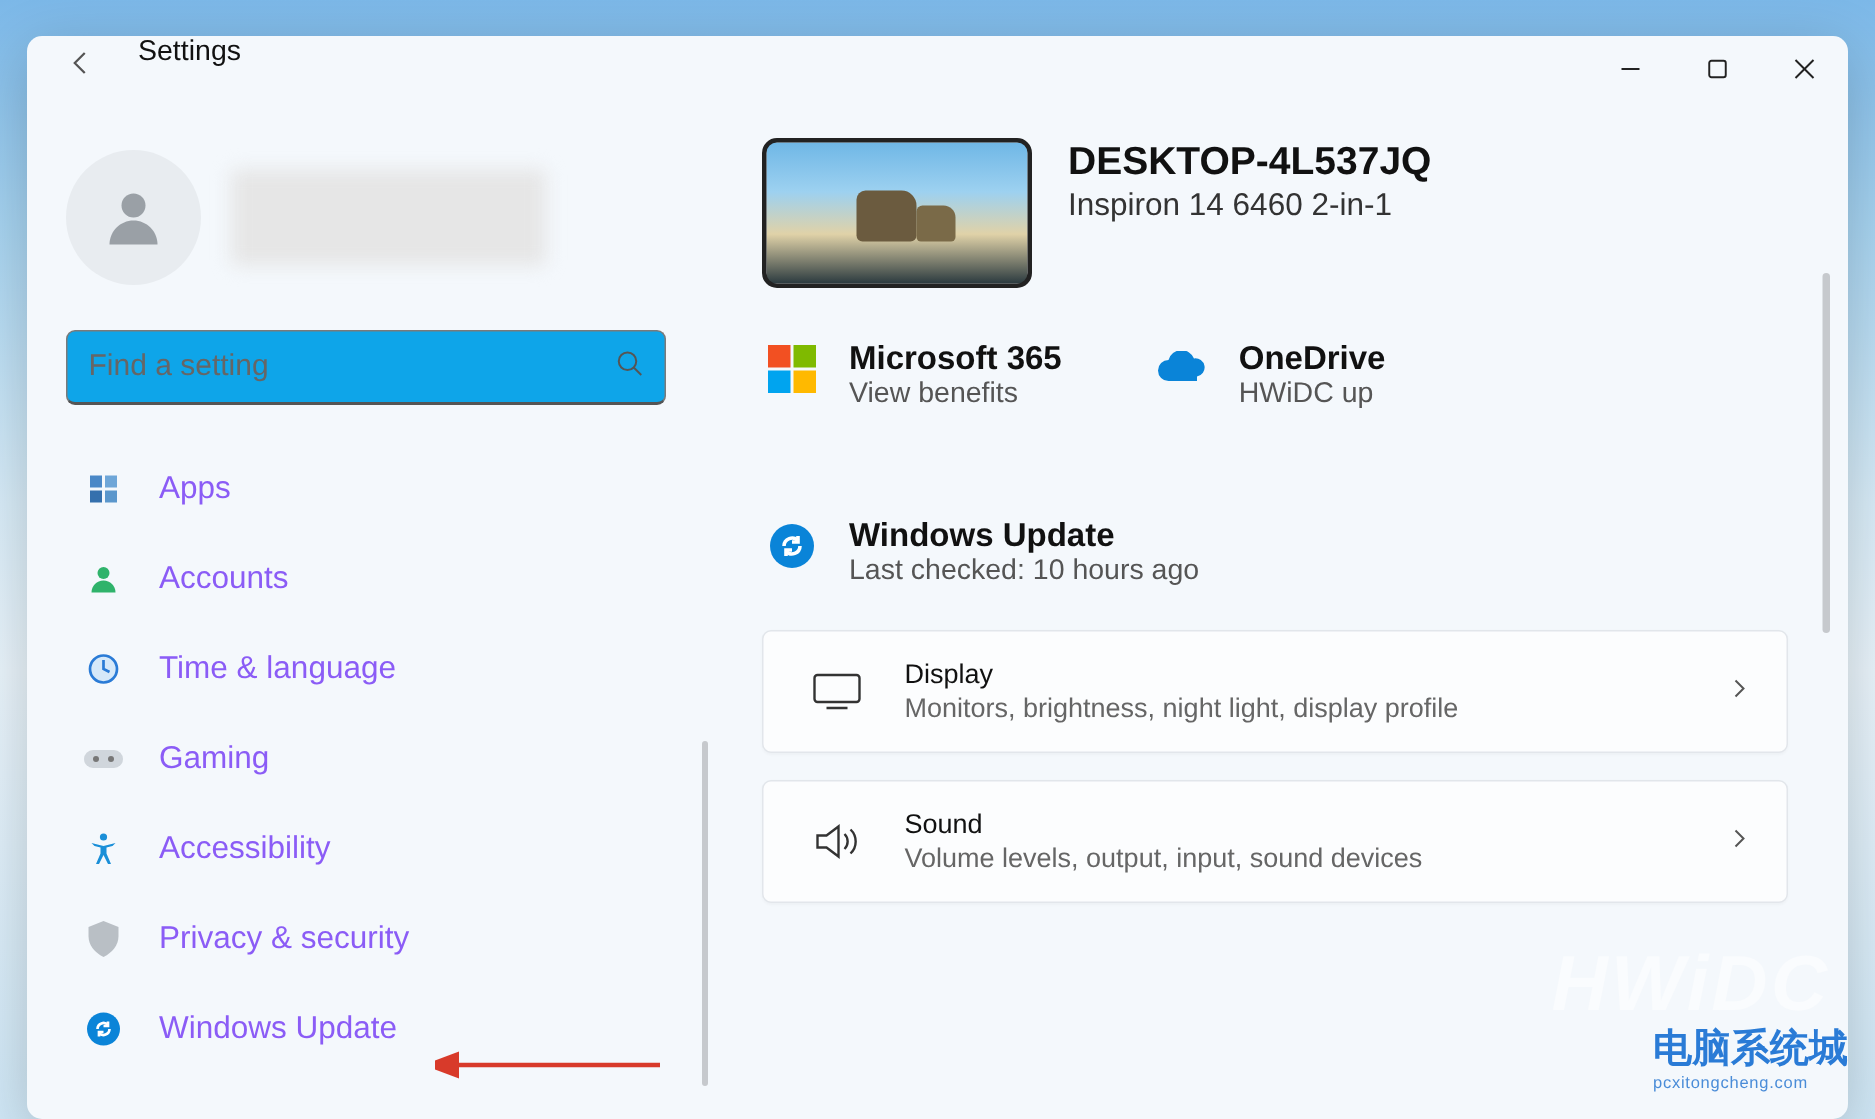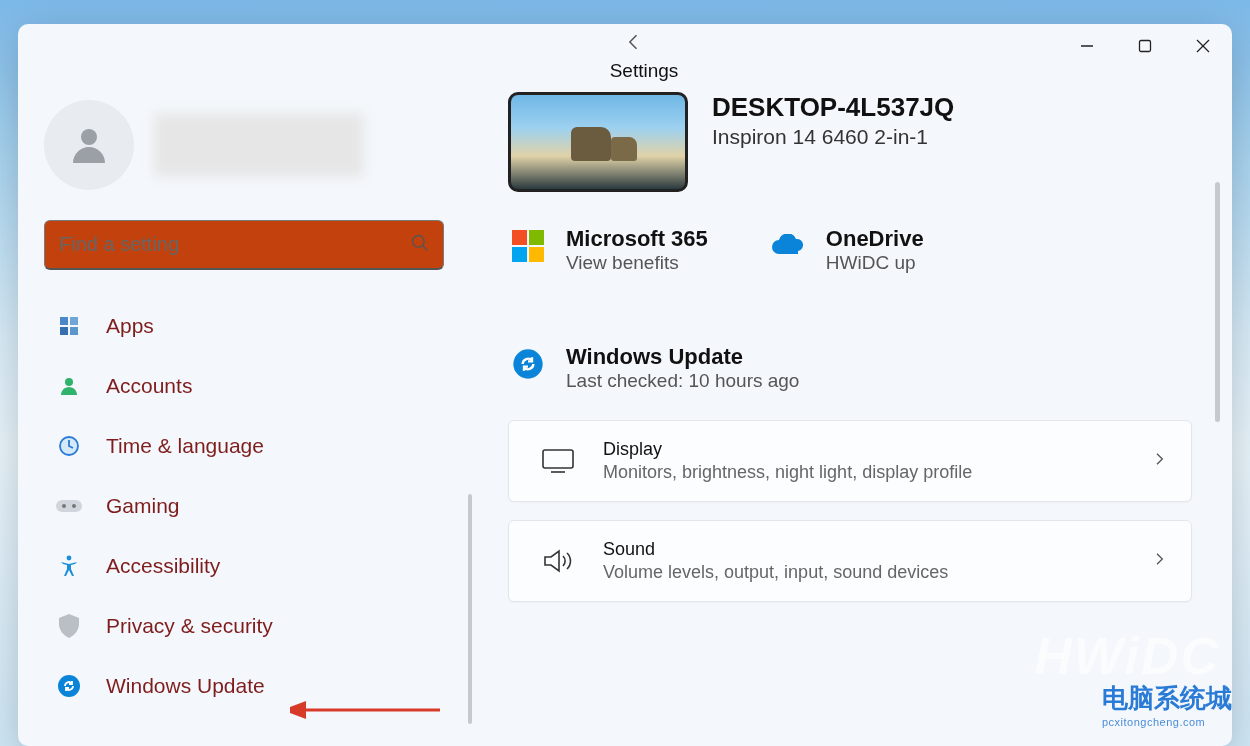--- a/index.html
+++ b/index.html
@@ -15,56 +15,55 @@
     background: #f4f8fc;
     border-radius: 10px;
     box-shadow: 0 10px 40px rgba(0,0,0,0.2);
     display: flex;
     flex-direction: column;
     overflow: hidden;
   }
   .titlebar {
     height: 58px;
     display: flex;
-    align-items: center;
+    align-items: flex-start;
     padding-left: 18px;
-    flex-direction: column;
   }
   .back-btn { width: 36px; height: 36px; display:flex; align-items:center; justify-content:center; border-radius:4px; }
   .back-btn svg { stroke:#555; }
   .app-title { margin-left: 20px; font-size: 19px; color:#111; }
   .win-controls { position:absolute; right:0; top:0; display:flex; }
   .win-btn { width:58px; height:44px; display:flex; align-items:center; justify-content:center; }
   .win-btn svg { stroke:#222; fill:none; }
 
   .content { flex:1; display:flex; }
   .sidebar { width: 450px; padding: 18px 10px 0 26px; display:flex; flex-direction:column; }
   .user-row { display:flex; align-items:center; gap:20px; margin-bottom:30px; }
   .avatar { width:90px; height:90px; border-radius:50%; background:#e8ecf0; display:flex; align-items:center; justify-content:center; }
   .avatar svg { fill:#9aa0a6; }
   .user-blur { width:210px; height:64px; background:#e6e6e6; filter:blur(6px); border-radius:4px; }
 
   .search-wrap { position:relative; width:400px; margin-bottom:26px; }
   .search-input {
     width:100%; height:50px;
     border:1px solid #7a7a7a; border-bottom:2px solid #555;
     border-radius:6px;
-    background:#c2410c;
+    background:#0ea5e9;
     padding:0 48px 0 14px;
     font-size:20px; color:#222;
   }
   .search-input::placeholder { color:#666; }
   .search-icon { position:absolute; right:14px; top:50%; transform:translateY(-50%); }
 
   .nav { display:flex; flex-direction:column; }
   .nav-item {
     display:flex; align-items:center; gap:22px;
     height:60px; padding-left:10px;
     border-radius:6px;
-    font-size:21px; color:#7f1d1d;
+    font-size:21px; color:#8b5cf6;
     cursor:pointer;
   }
   .nav-icon { width:30px; height:30px; display:flex; align-items:center; justify-content:center; }
   .nav-scrollbar { position:absolute; left:450px; top:470px; width:4px; height:230px; background:#c6c9cd; border-radius:3px; }
 
   .main { flex:1; padding: 10px 40px 0 40px; position:relative; }
   .page-title { font-size:42px; font-weight:600; color:#111; margin-bottom:32px; margin-top:14px; }
 
   .device-row { display:flex; align-items:flex-start; gap:24px; margin-bottom:24px; }
   .device-thumb {

